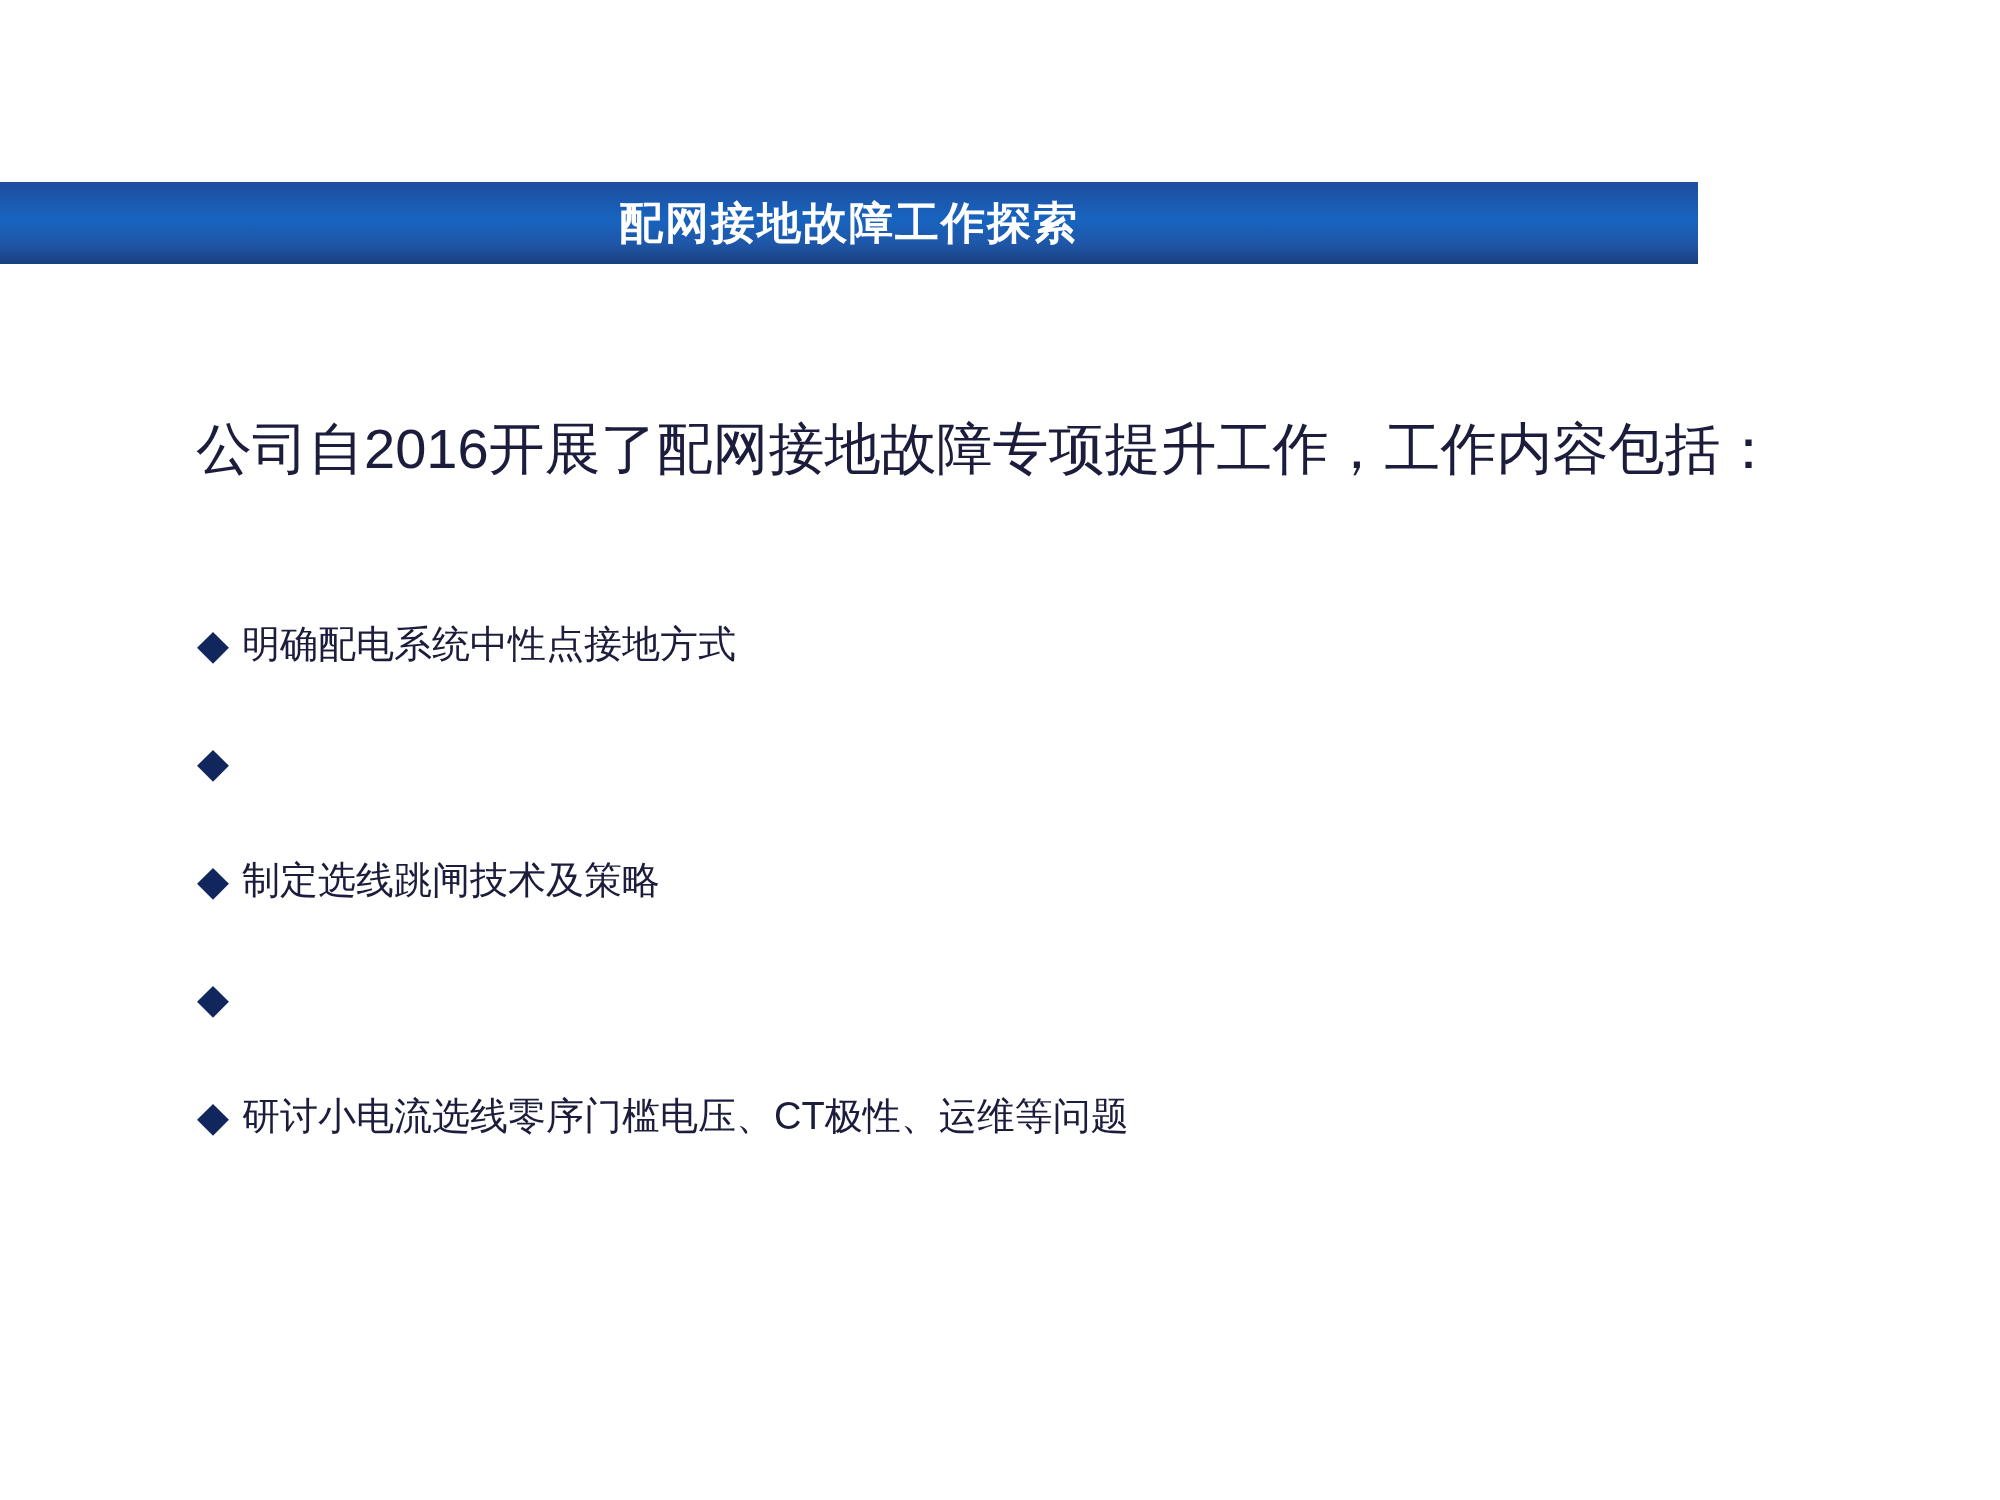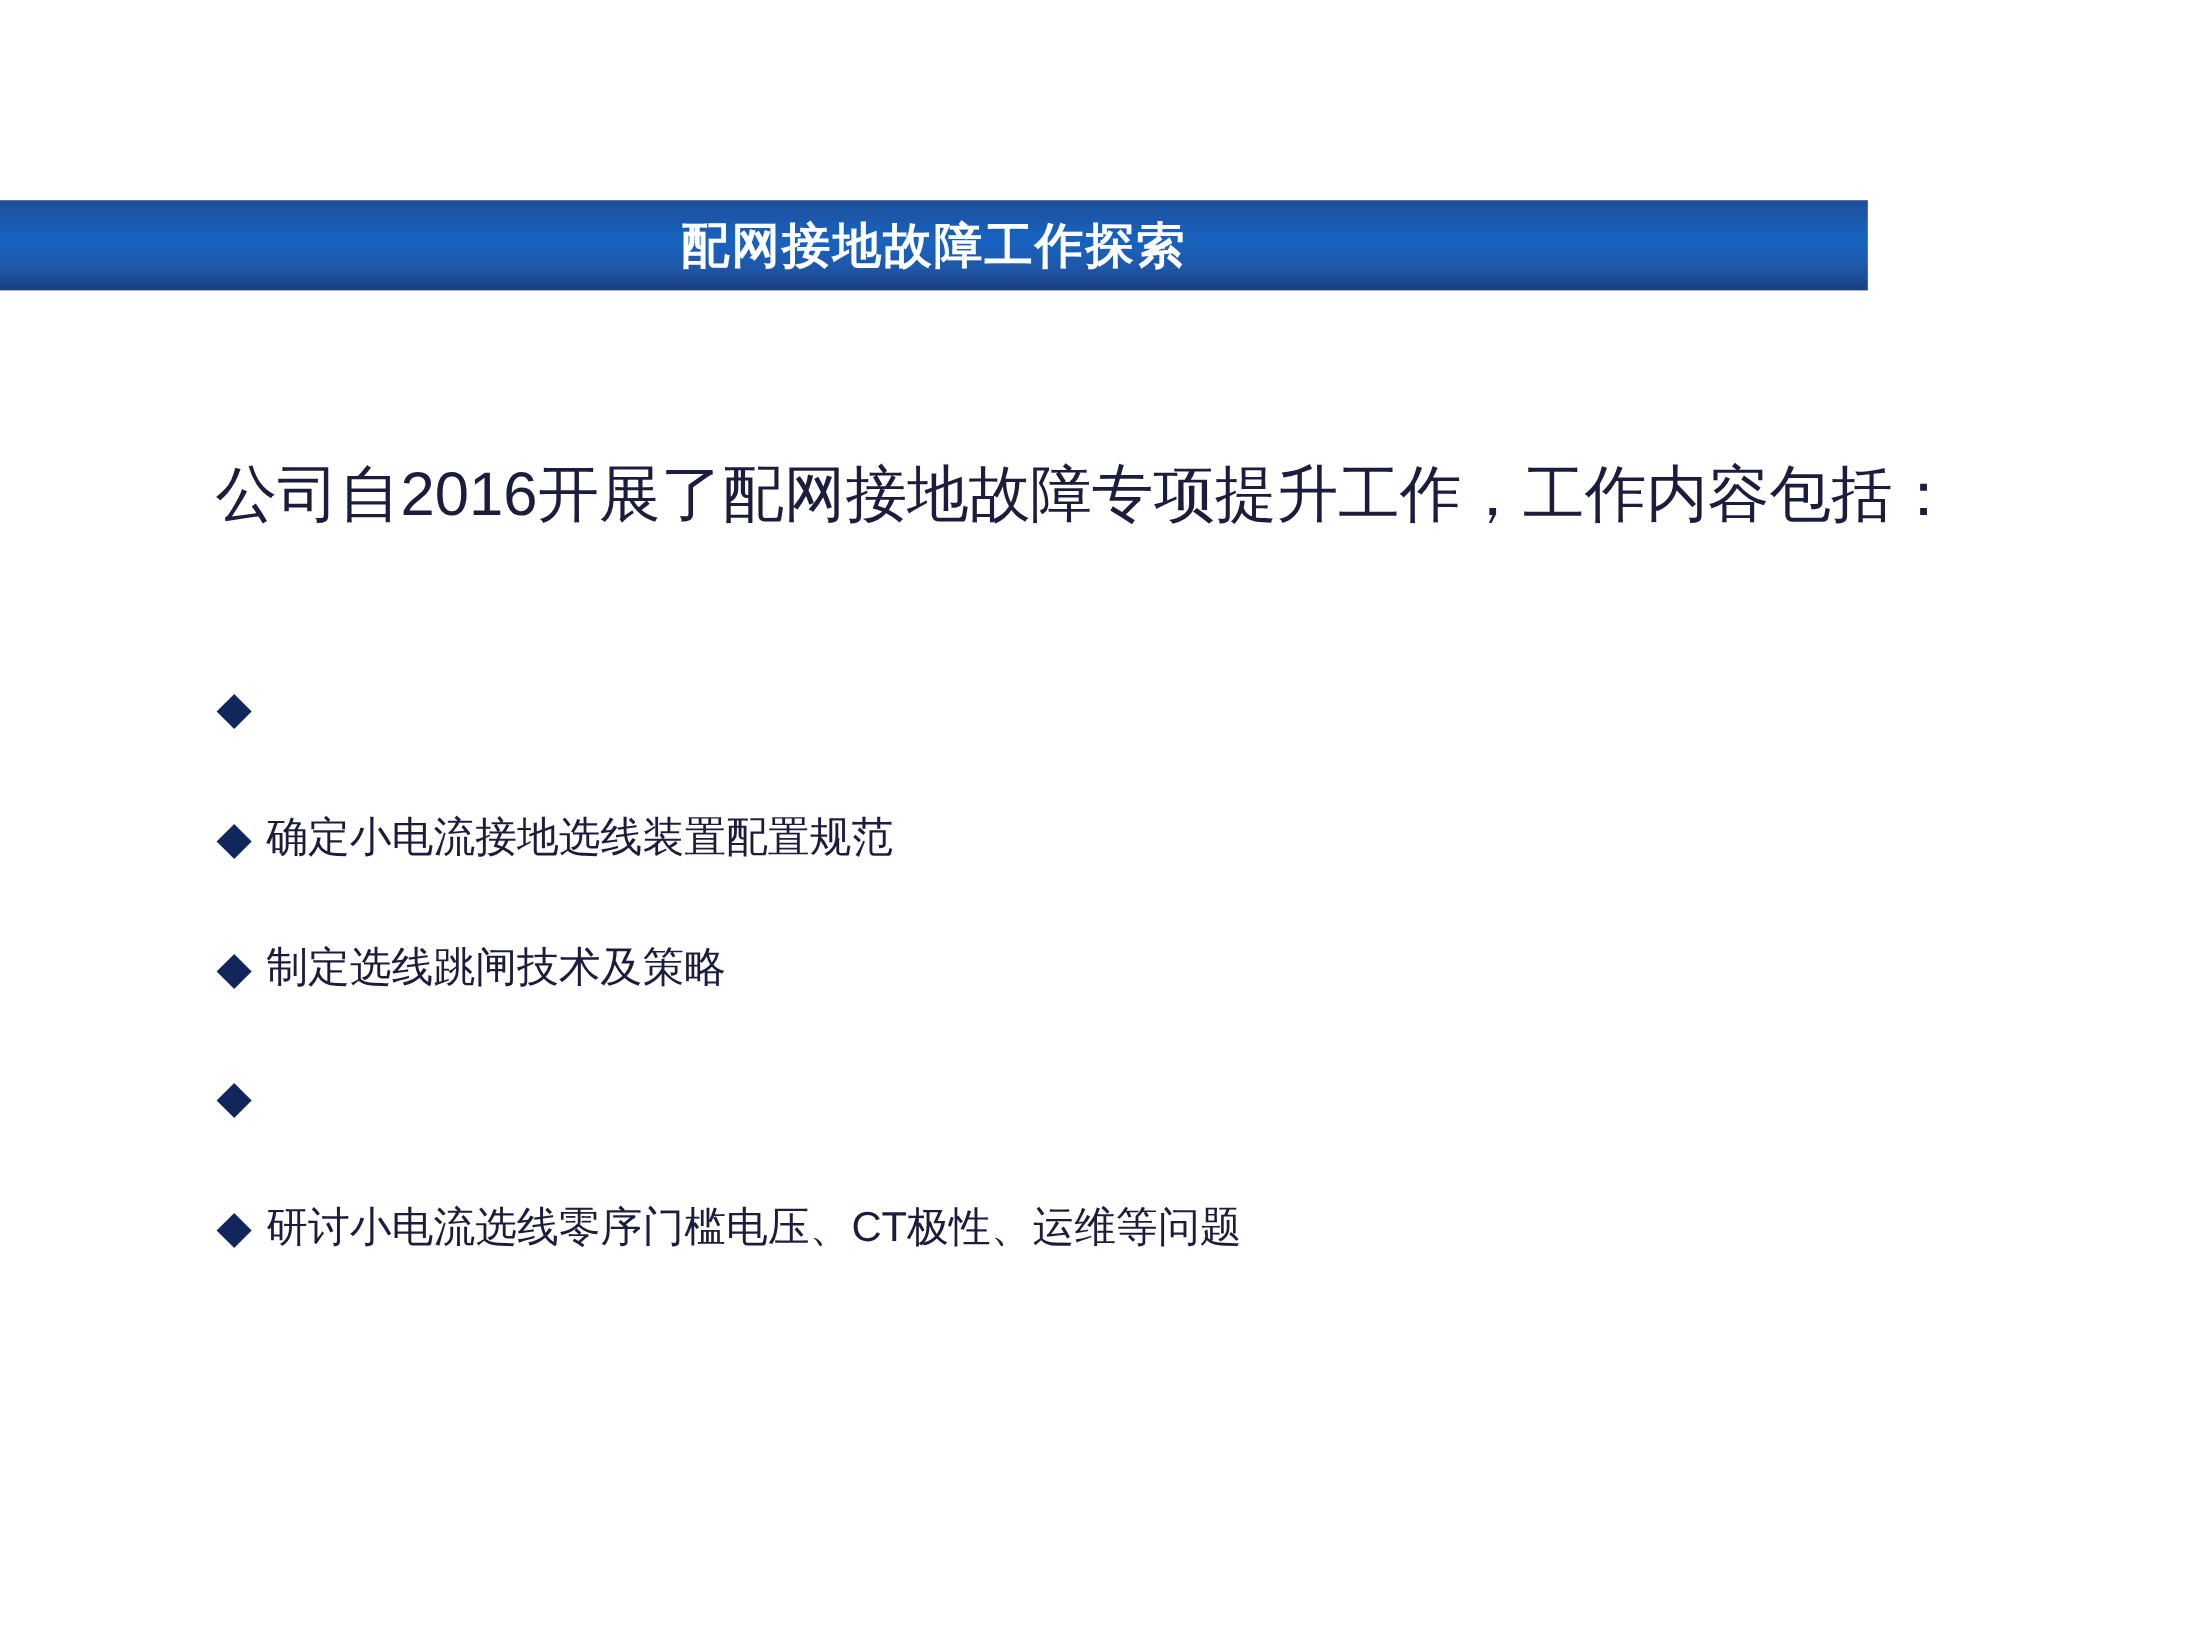--- a/index.html
+++ b/index.html
@@ -93,25 +93,25 @@
   <div class="banner">
     <div class="banner-text">配网接地故障工作探索</div>
   </div>
 
   <div class="intro">公司自2016开展了配网接地故障专项提升工作，工作内容包括：</div>
 
   <div class="bullets">
 
     <div class="bullet-row">
       <span class="bullet-marker">◆</span>
+      <span class="bullet-text">明确配电系统中性点接地方式</span>
     </div>
 
     <div class="bullet-row">
       <span class="bullet-marker">◆</span>
-      <span class="bullet-text">确定小电流接地选线装置配置规范</span>
     </div>
 
     <div class="bullet-row">
       <span class="bullet-marker">◆</span>
       <span class="bullet-text">制定选线跳闸技术及策略</span>
     </div>
 
     <div class="bullet-row">
       <span class="bullet-marker">◆</span>
     </div>

